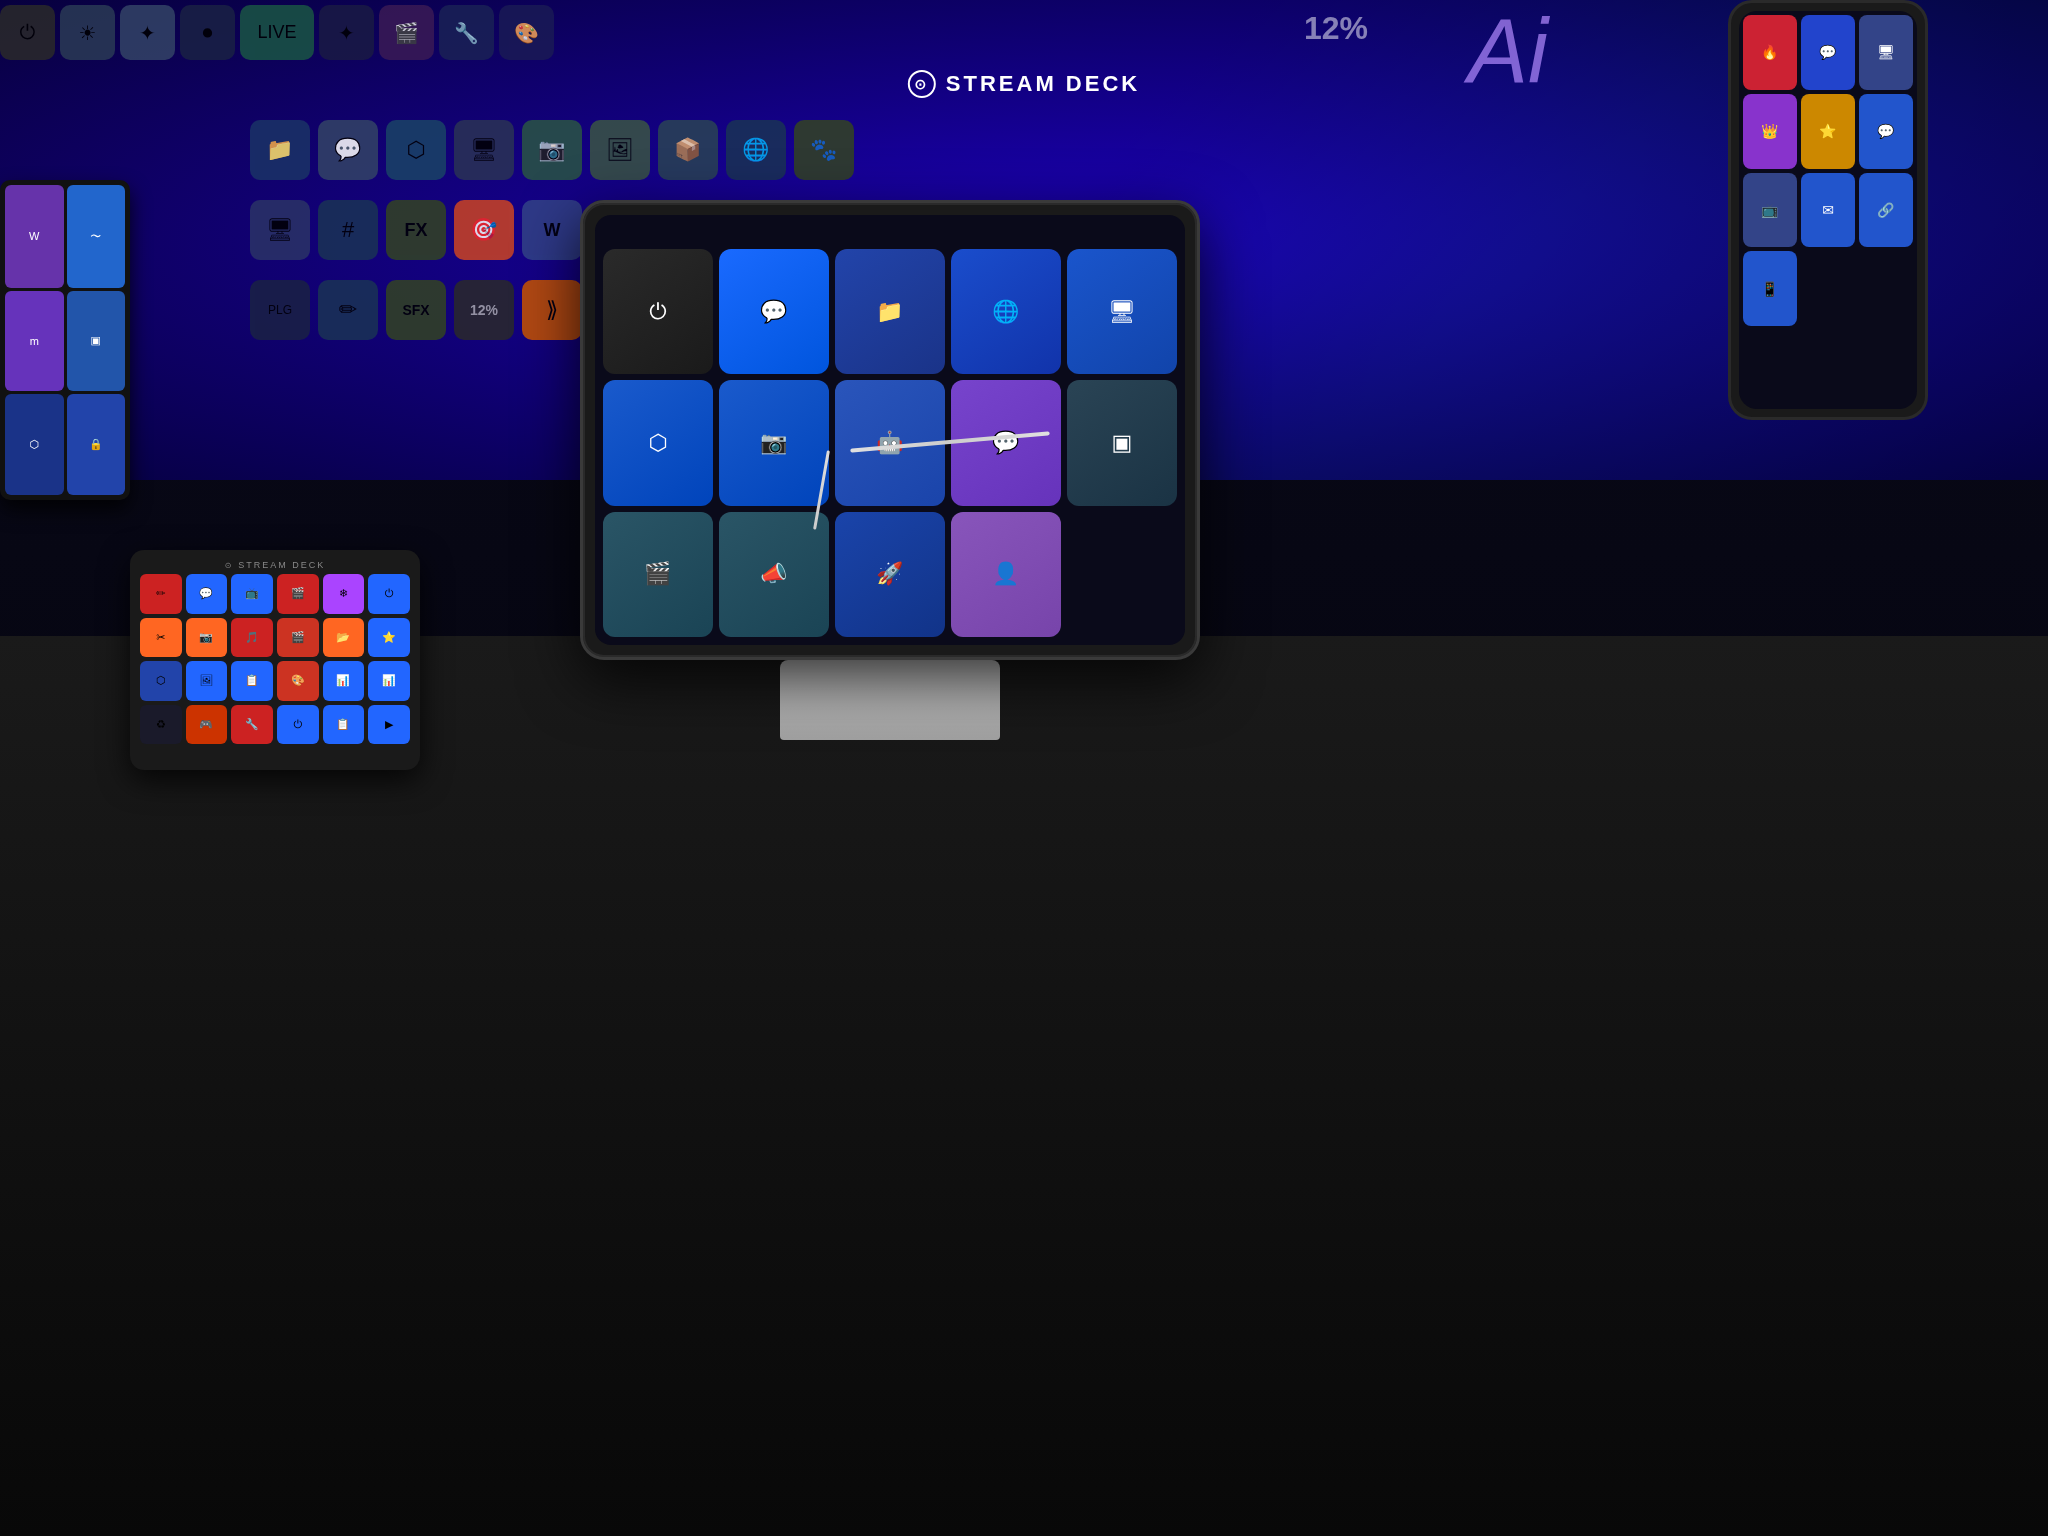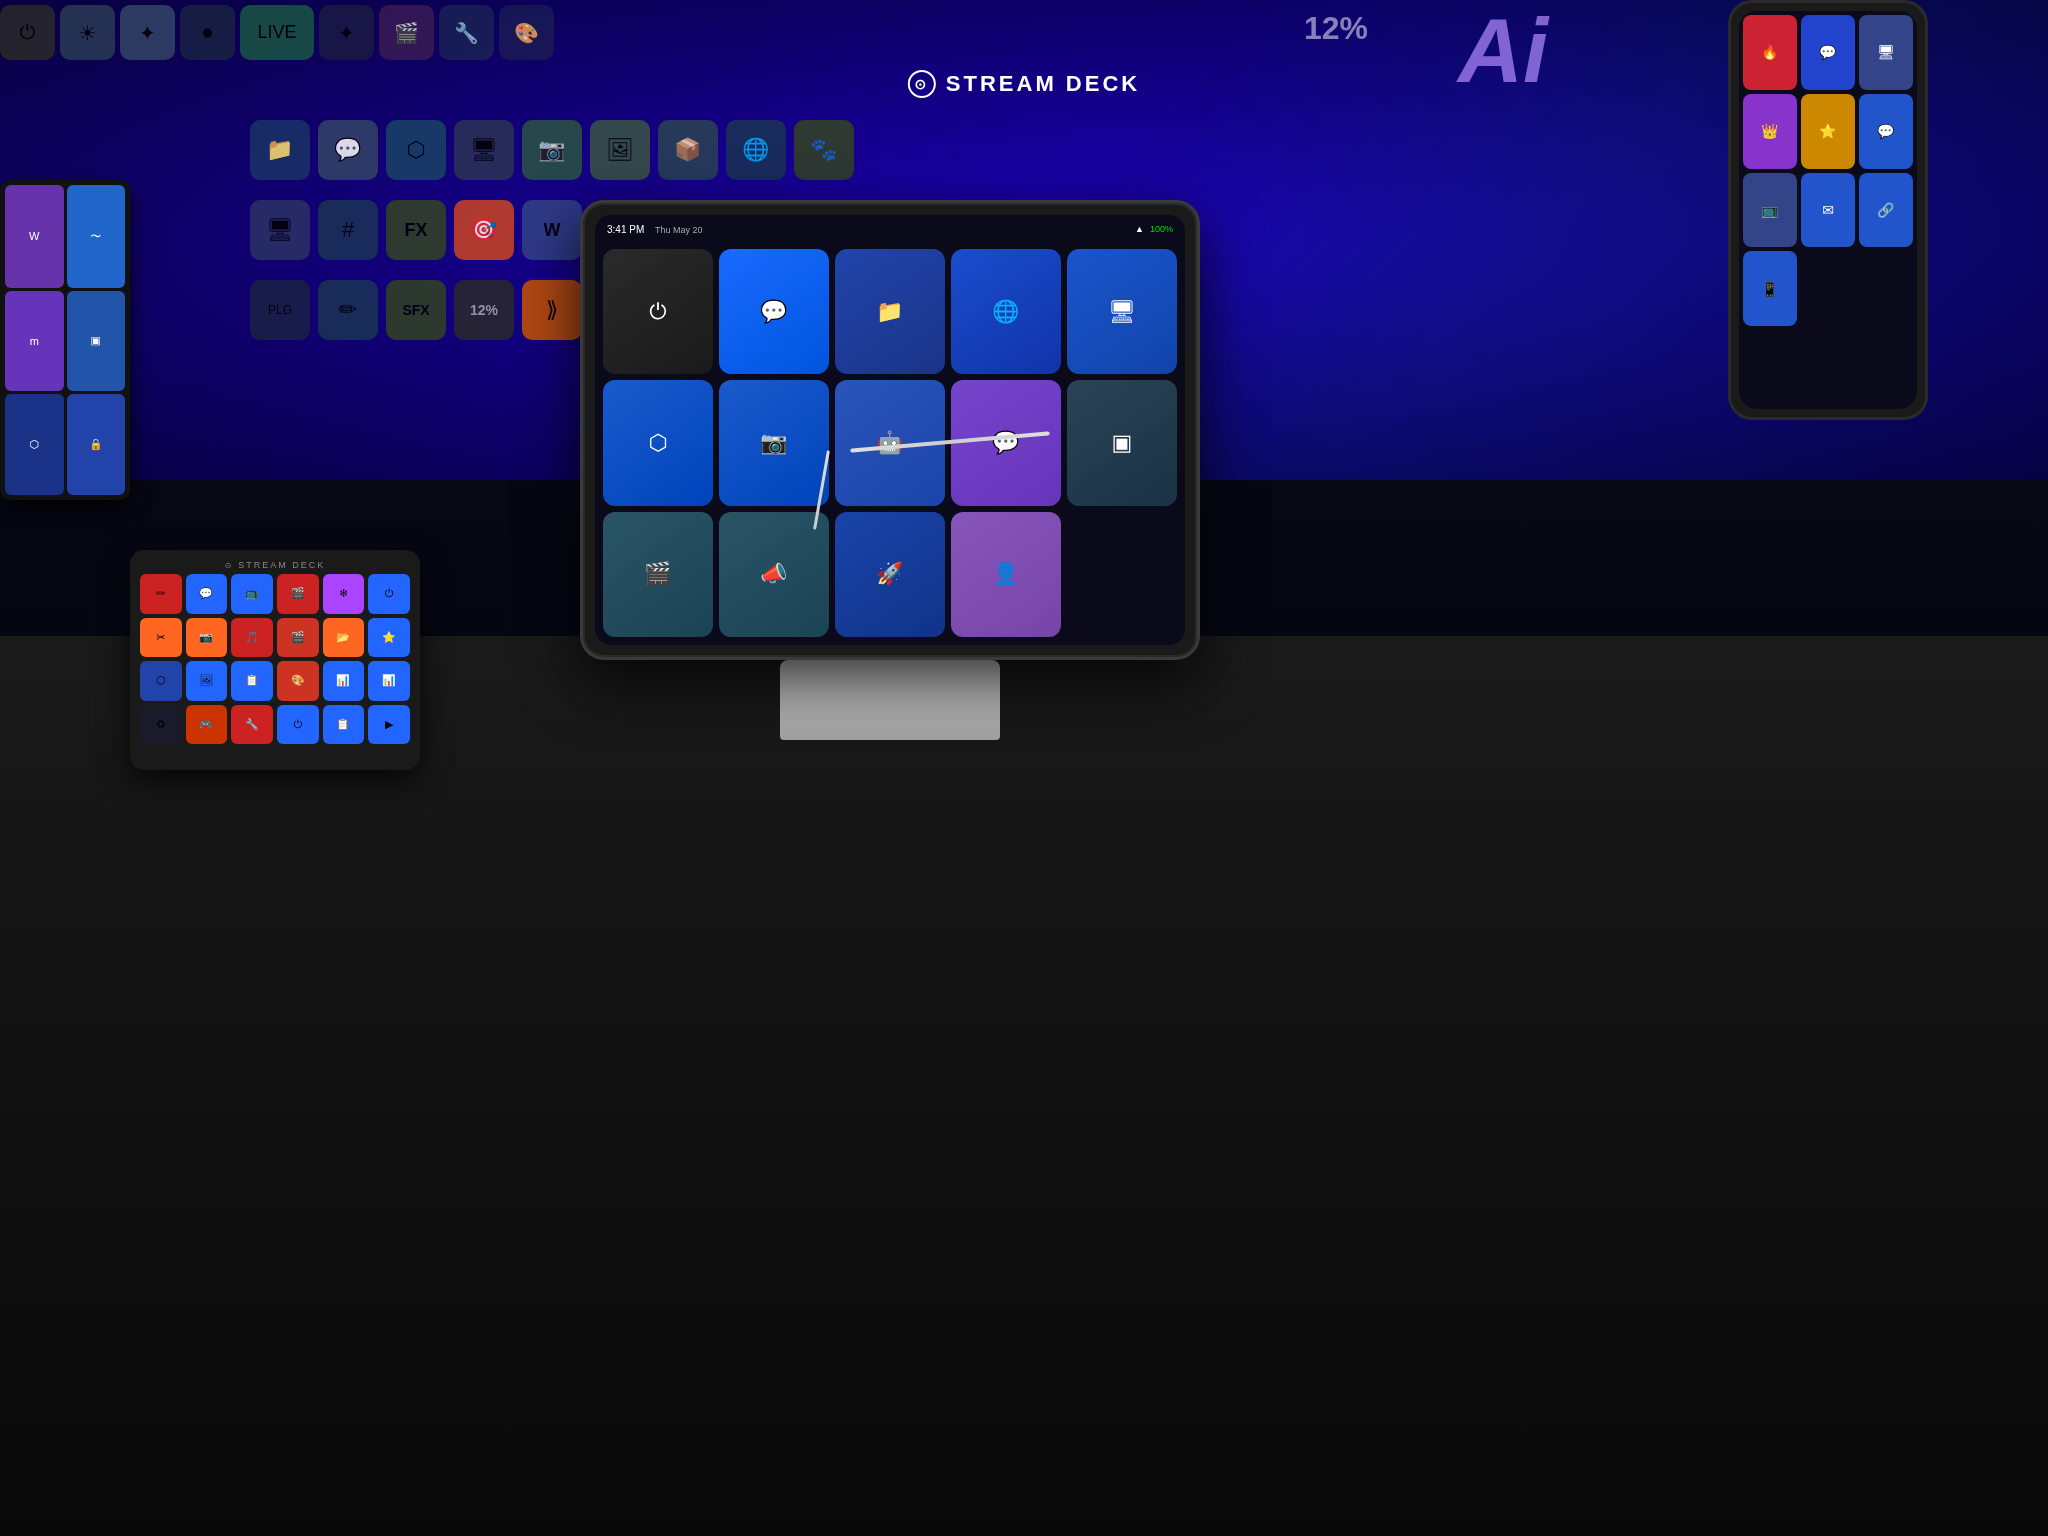--- a/index.html
+++ b/index.html
@@ -343,21 +343,21 @@
       font-size: 11px;
       color: white;
     }
 
     
     .bg-text-ai {
       position: absolute;
       top: 0;
       right: 500px;
       font-size: 90px;
-      font-weight: 700;
+      font-weight: 400;
       color: rgba(180,140,255,0.7);
       font-style: italic;
     }
 
     .bg-text-12 {
       position: absolute;
       top: 10px;
       right: 680px;
       font-size: 32px;
       font-weight: bold;
@@ -438,30 +438,20 @@
 
 <div class="ipad-container">
 
   <div class="ipad-stand-neck"></div>
 
   <div class="ipad-stand-base"></div>
 
   <div class="ipad-body">
     <div class="ipad-screen">
 
-      <div class="ipad-statusbar">
-        <div class="status-left">
-          <span class="status-time">3:41 PM</span>
-          <span style="margin-left:8px;font-size:9px;color:#aaa;">Thu May 20</span>
-        </div>
-        <div class="status-right">
-          <span>▲</span>
-          <span class="battery-green">100%</span>
-        </div>
-      </div>
 
       <div class="ipad-gear">⚙</div>
 
       <div class="ipad-grid">
 
         <div class="ipad-btn power">⏻</div>
         <div class="ipad-btn chat-blue">💬</div>
         <div class="ipad-btn folder">📁</div>
         <div class="ipad-btn globe">🌐</div>
 

